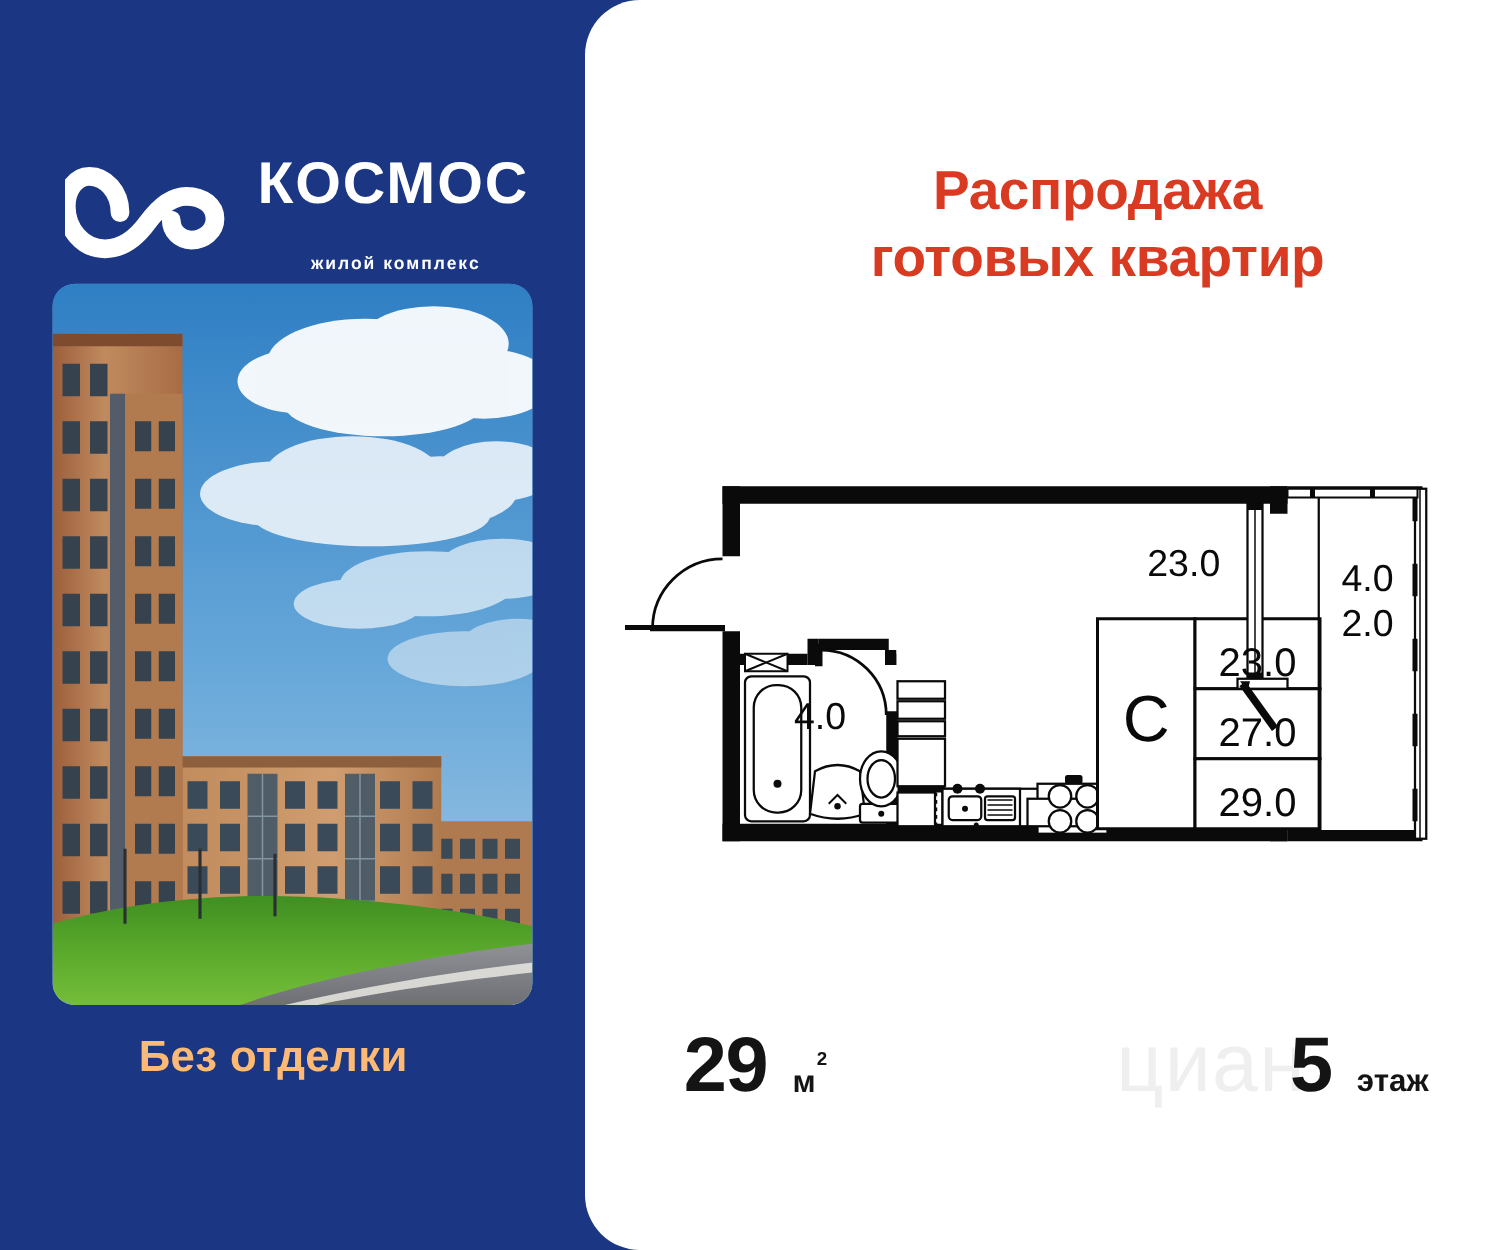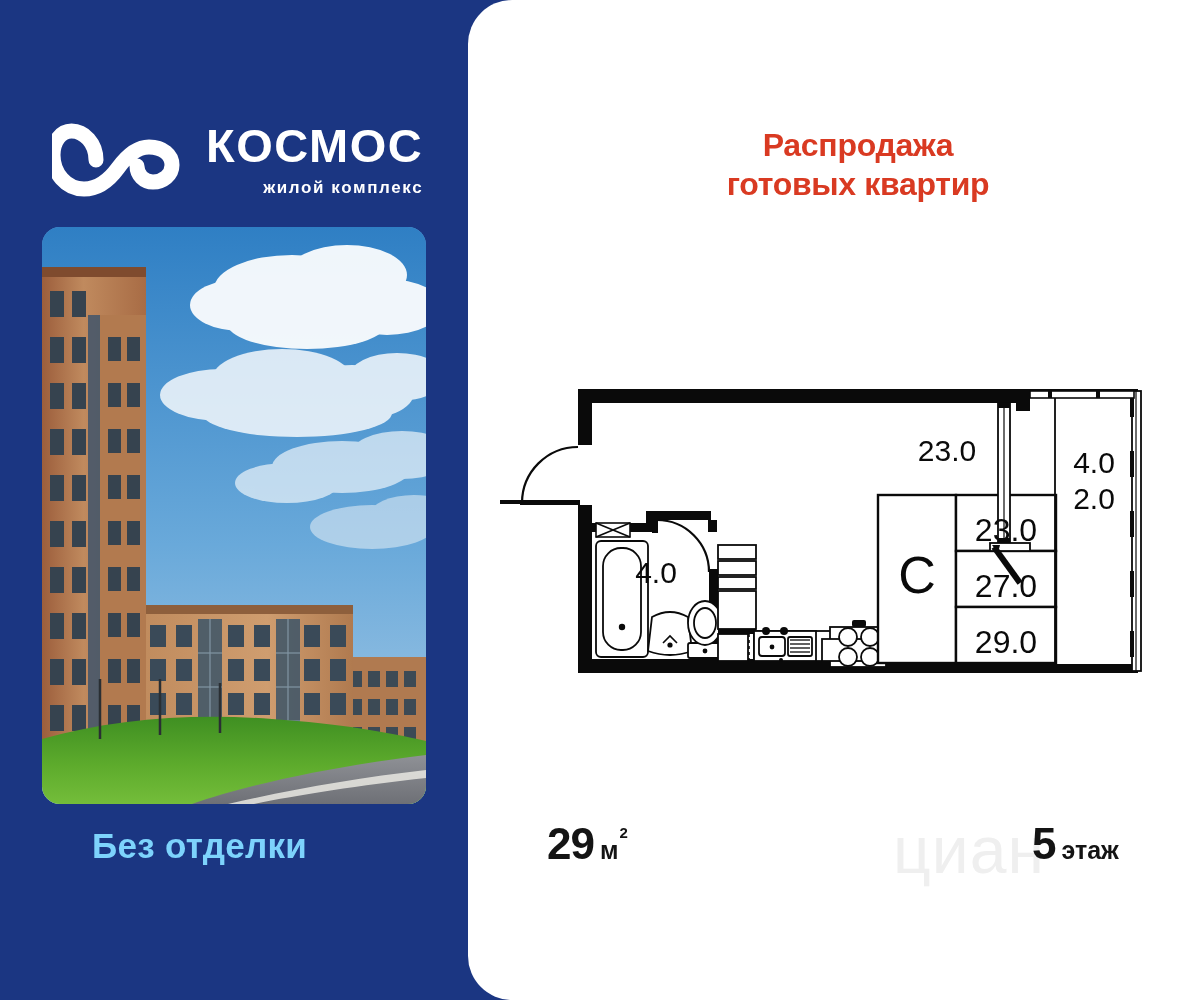--- a/index.html
+++ b/index.html
@@ -27,64 +27,64 @@
   #brand-col {
     position: absolute;
     left: 0; top: 0; width: 468px; height: 1000px;
   }
   #logo-row {
     position: absolute;
     left: 52px; top: 122px;
     display: flex; align-items: center; gap: 22px;
   }
   #infinity-icon { width: 132px; height: 76px; display: block; }
-  #logo-text { display: flex; flex-direction: column; align-items: flex-end; }
+  #logo-text { display: flex; flex-direction: column; align-items: center; gap: 24px; }
   #logo-title {
     color: #ffffff;
     font-size: 47px;
     font-weight: 700;
     letter-spacing: 1.5px;
     line-height: 1;
   }
   #logo-sub {
     color: #ffffff;
-    font-size: 17px;
+    font-size: 14px;
     font-weight: 600;
     letter-spacing: 1.6px;
     margin-top: 9px;
     margin-left: 4px;
   }
 
   
   #photo-frame {
     position: absolute;
     left: 42px; top: 227px;
     width: 384px; height: 577px;
     border-radius: 18px;
     overflow: hidden;
     background: #5b9bd5;
   }
   #photo-svg { display: block; width: 100%; height: 100%; }
 
   #photo-caption {
     position: absolute;
-    left: 92px; top: 826px;
-    color: #7dd3fc;
+    left: 111px; top: 826px;
+    color: #fdba74;
     font-size: 35px;
     font-weight: 700;
     letter-spacing: 0.3px;
   }
 
   
   #headline {
     position: absolute;
-    left: 628px; top: 126px;
+    left: 648px; top: 126px;
     width: 460px;
     color: #D93A22;
-    font-size: 32px;
+    font-size: 44px;
     font-weight: 700;
     line-height: 1.22;
     text-align: center;
     letter-spacing: -0.3px;
   }
 
   
   #plan-wrap {
     position: absolute;
     left: 500px; top: 355px;
@@ -104,31 +104,31 @@
   }
 
   
   #stats {
     position: absolute;
     left: 500px; top: 808px;
     width: 700px; height: 92px;
   }
   .stat { position: absolute; display: flex; align-items: baseline; }
   .stat-value {
-    font-size: 44px;
+    font-size: 62px;
     font-weight: 700;
     color: #141414;
     line-height: 1;
     letter-spacing: -1px;
   }
   .stat-unit {
     font-size: 25px;
     font-weight: 700;
     color: #141414;
-    margin-left: 6px;
+    margin-left: 20px;
     line-height: 1;
   }
   .stat-unit.sup { position: relative; }
   .stat-unit.sup .sup-num {
     font-size: 15px;
     vertical-align: super;
     position: relative;
     top: -12px;
     left: 1px;
   }

